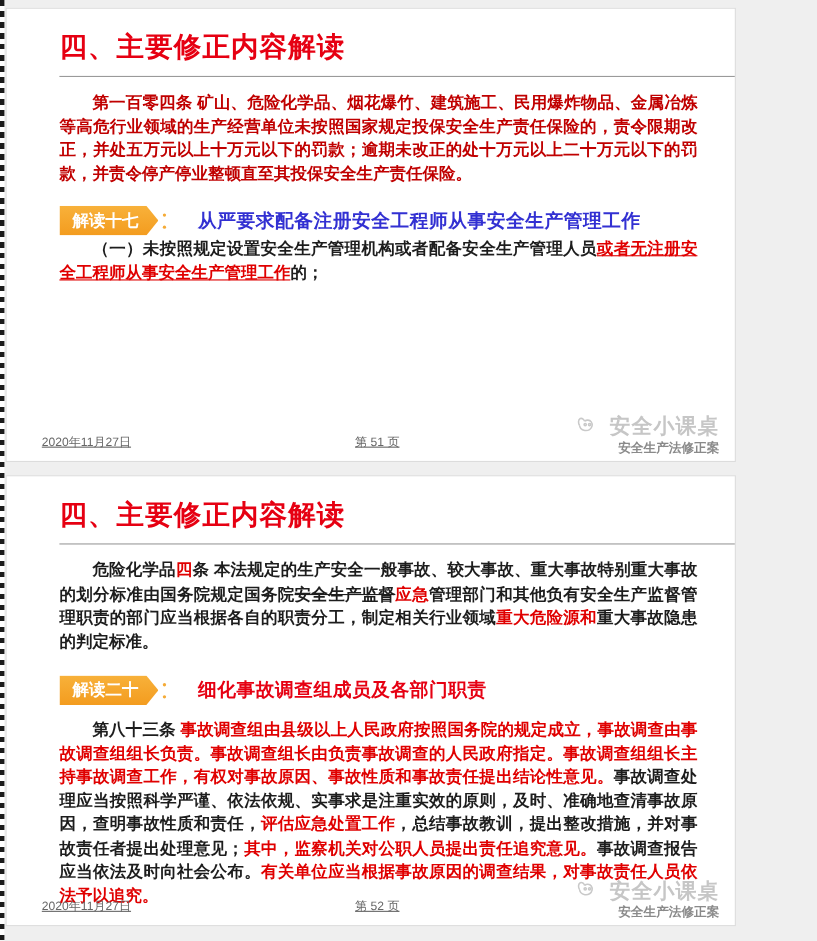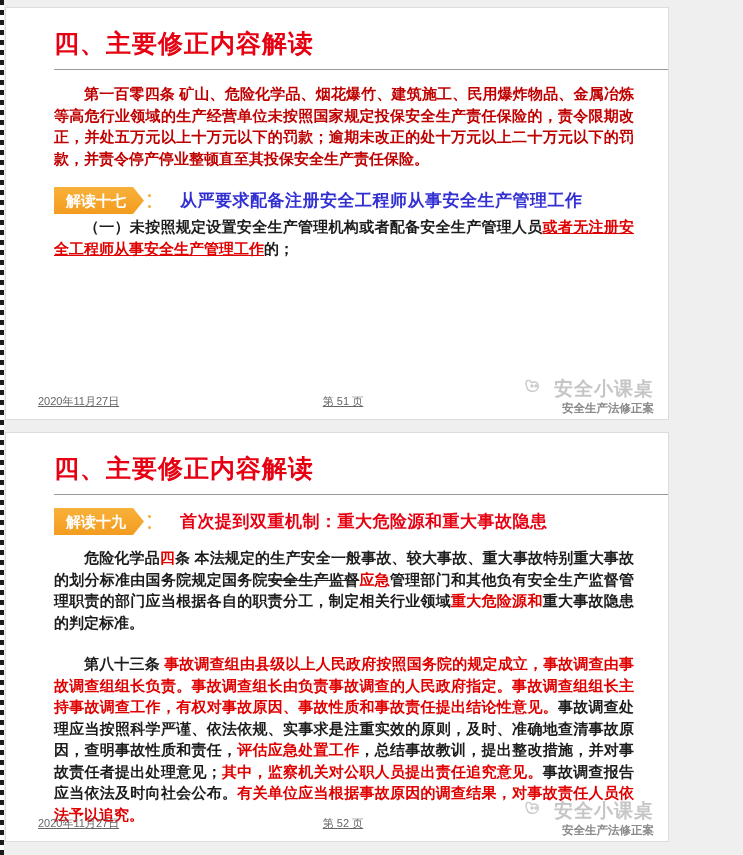--- a/index.html
+++ b/index.html
@@ -134,32 +134,32 @@
     <div class="wm-sub">安全生产法修正案</div>
   </div>
 </div>
 
 <div class="slide slide-2">
   <div class="slide-inner">
     <h1 class="slide-title">四、主要修正内容解读</h1>
     <hr class="title-divider">
 
     <div class="section">
+      <p class="para"><span>危险化学品</span><span class="run-red">四</span><span>条  本法规定的生产安全一般事故、较大事故、重大事故特别重大事故的划分标准由国务院规定国务院</span><span class="run-strike">安全生产监督</span><span class="run-red">应急</span><span>管理部门和其他负有安全生产监督管理职责的部门应当根据各自的职责分工，制定相关行业领域</span><span class="run-red">重大危险源和</span><span>重大事故隐患的判定标准。</span></p>
+    </div>
+
+    <div class="section" style="margin-top:20px;">
       <div class="badge-row">
-        <span class="badge">解读十九</span>
+        <span class="badge">解读二十</span>
         <span class="badge-tail">
             <i></i>
             <i></i>
           </span>
-        <span class="section-heading heading-red">首次提到双重机制：重大危险源和重大事故隐患</span>
+        <span class="section-heading heading-red">细化事故调查组成员及各部门职责</span>
       </div>
-      <p class="para"><span>危险化学品</span><span class="run-red">四</span><span>条  本法规定的生产安全一般事故、较大事故、重大事故特别重大事故的划分标准由国务院规定国务院</span><span class="run-strike">安全生产监督</span><span class="run-red">应急</span><span>管理部门和其他负有安全生产监督管理职责的部门应当根据各自的职责分工，制定相关行业领域</span><span class="run-red">重大危险源和</span><span>重大事故隐患的判定标准。</span></p>
-    </div>
-
-    <div class="section" style="margin-top:20px;">
       <p class="para"><span>第八十三条 </span><span class="run-red">事故调查组由县级以上人民政府按照国务院的规定成立，事故调查由事故调查组组长负责。事故调查组长由负责事故调查的人民政府指定。事故调查组组长主持事故调查工作，有权对事故原因、事故性质和事故责任提出结论性意见。</span><span>事故调查处理应当按照科学严谨、依法依规、实事求是注重实效的原则，及时、准确地查清事故原因，查明事故性质和责任，</span><span class="run-red">评估应急处置工作</span><span>，总结事故教训，提出整改措施，并对事故责任者提出处理意见；</span><span class="run-red">其中，监察机关对公职人员提出责任追究意见。</span><span>事故调查报告应当依法及时向社会公布。</span><span class="run-red">有关单位应当根据事故原因的调查结果，对事故责任人员依法予以追究。</span></p>
     </div>
   </div>
 
   <div class="footer">
     <span class="f-date">2020年11月27日</span>
     <span class="f-page">第 52 页</span>
     <span class="f-spacer"></span>
   </div>
 

